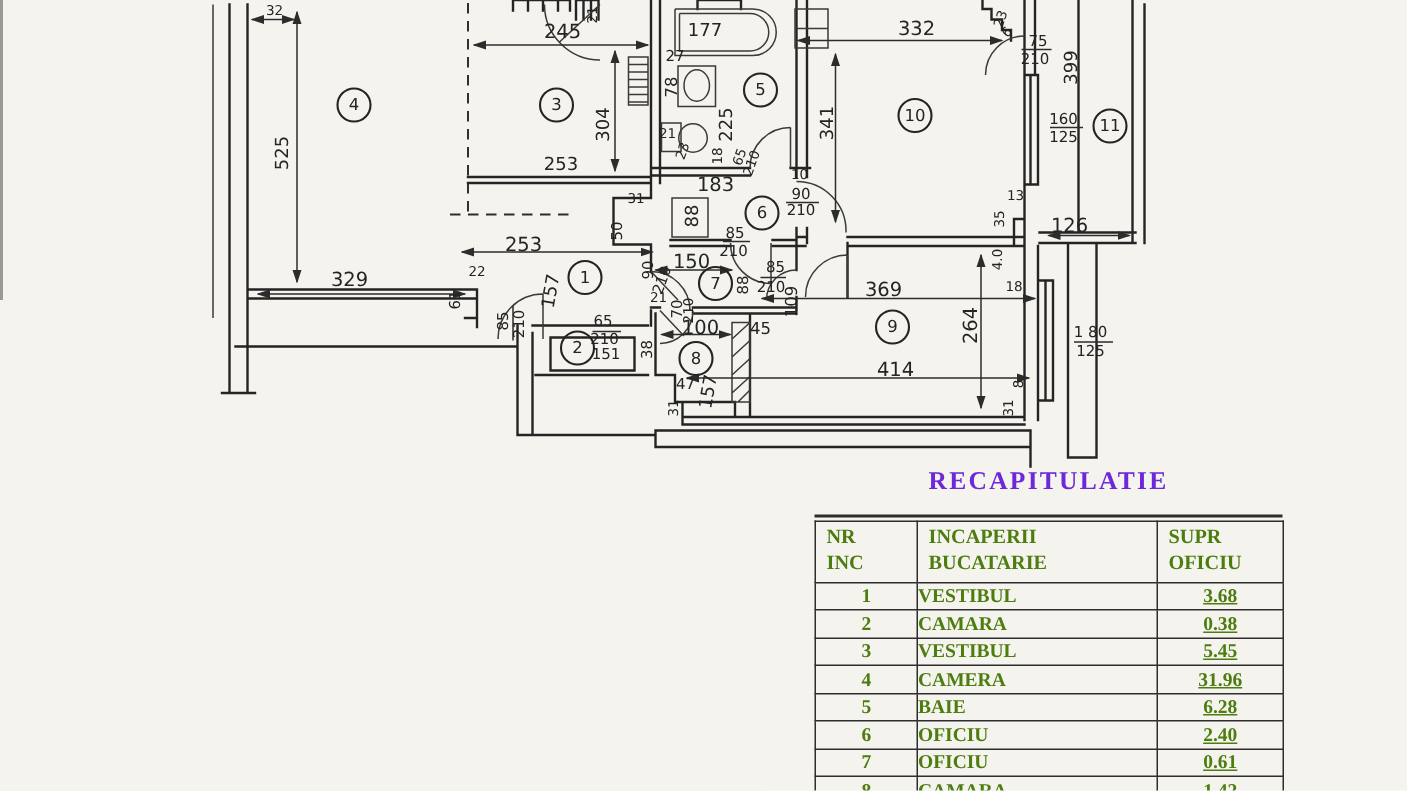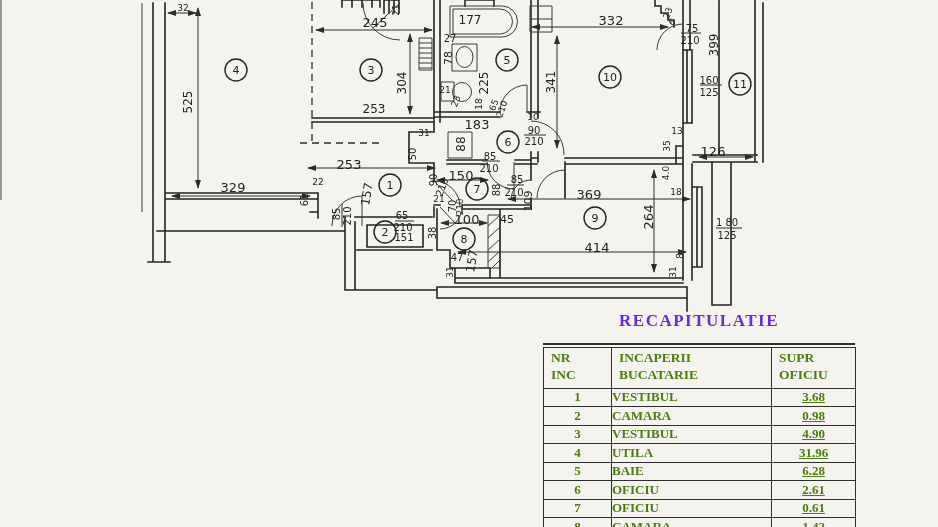--- a/index.html
+++ b/index.html
@@ -284,41 +284,41 @@
       </thead>
       <tbody>
           <tr>
             <td class="nr">1</td>
             <td class="dest">VESTIBUL</td>
             <td class="supr">3.68</td>
           </tr>
           <tr>
             <td class="nr">2</td>
             <td class="dest">CAMARA</td>
-            <td class="supr">0.98</td>
+            <td class="supr">0.38</td>
           </tr>
           <tr>
             <td class="nr">3</td>
             <td class="dest">VESTIBUL</td>
-            <td class="supr">4.90</td>
+            <td class="supr">5.45</td>
           </tr>
           <tr>
             <td class="nr">4</td>
-            <td class="dest">UTILA</td>
+            <td class="dest">CAMERA</td>
             <td class="supr">31.96</td>
           </tr>
           <tr>
             <td class="nr">5</td>
             <td class="dest">BAIE</td>
             <td class="supr">6.28</td>
           </tr>
           <tr>
             <td class="nr">6</td>
             <td class="dest">OFICIU</td>
-            <td class="supr">2.61</td>
+            <td class="supr">2.40</td>
           </tr>
           <tr>
             <td class="nr">7</td>
             <td class="dest">OFICIU</td>
             <td class="supr">0.61</td>
           </tr>
           <tr>
             <td class="nr">8</td>
             <td class="dest">CAMARA</td>
             <td class="supr">1.42</td>

